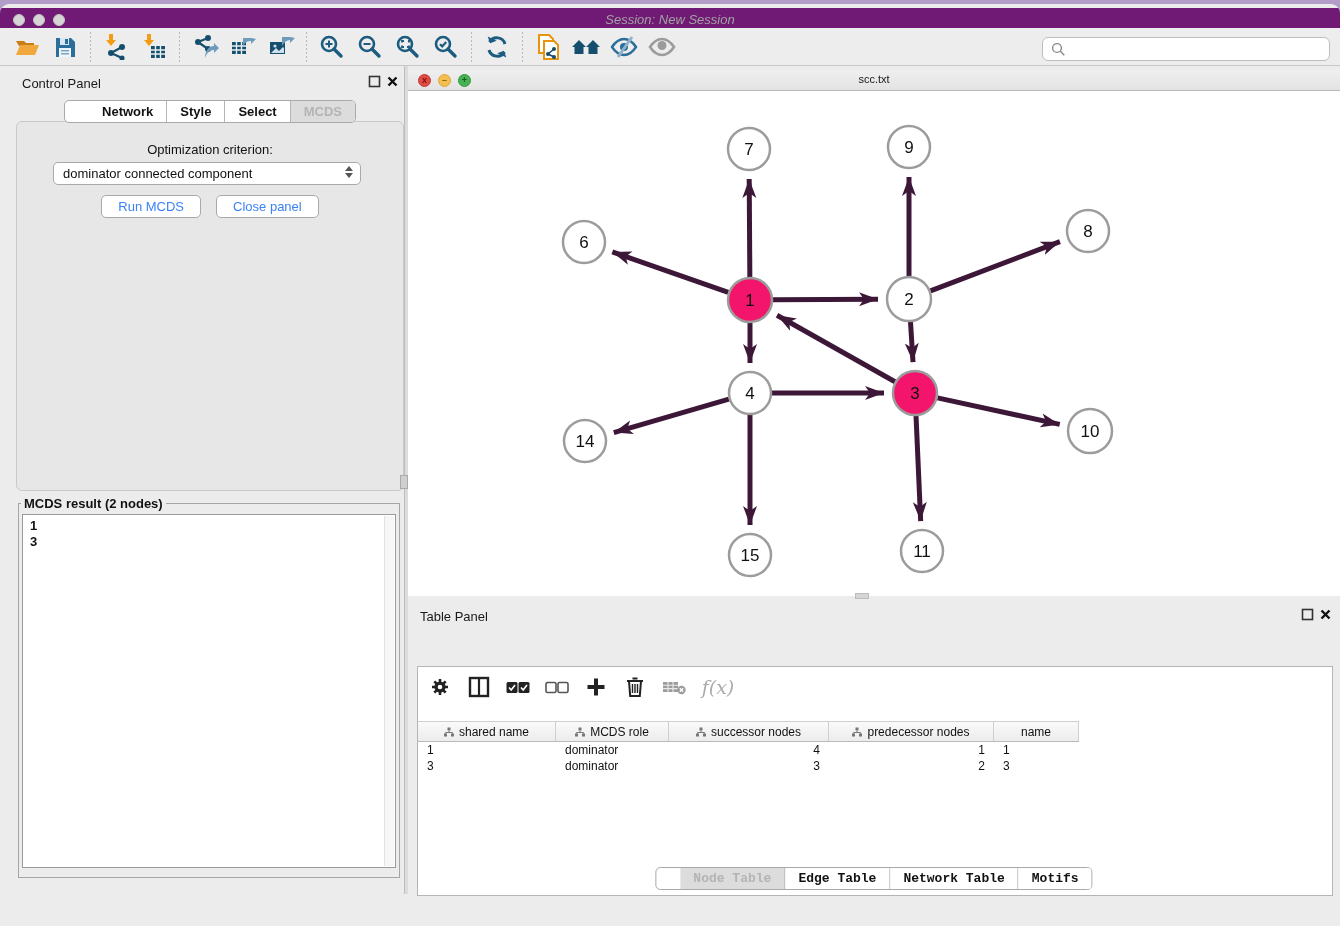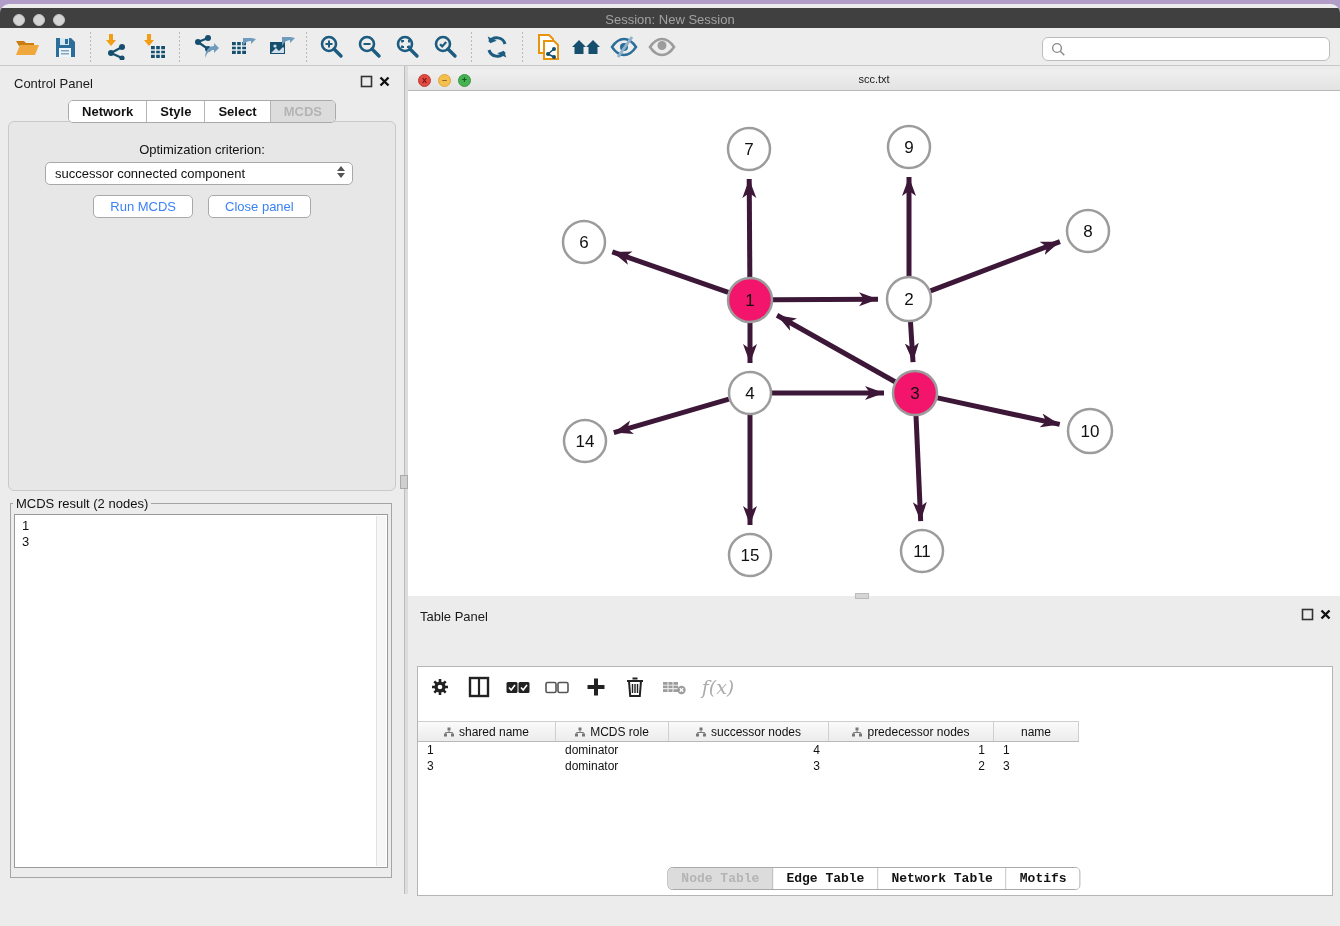--- a/index.html
+++ b/index.html
@@ -1,47 +1,47 @@
 <!DOCTYPE html>
 <html><head>
 <meta charset="utf-8">
 <style>
   html,body{margin:0;padding:0;}
   body{background:#b19dc7;font-family:"Liberation Sans","DejaVu Sans",sans-serif;width:1340px;height:926px;overflow:hidden;}
   #app{position:absolute;left:0;top:4px;width:1340px;height:922px;background:#ececec;border-radius:9px 9px 0 0;overflow:hidden;}
 
   
-  .titlebar{position:absolute;left:0;top:4px;width:100%;height:24px;background:#404040;}
+  .titlebar{position:absolute;left:0;top:4px;width:100%;height:24px;background:#701a75;font-style:italic;}
   .tl-dot{position:absolute;top:6px;width:12px;height:12px;border-radius:50%;background:#d5d5d5;border:1px solid #c3c3c3;box-sizing:border-box;}
   .win-title{position:absolute;left:0;right:0;top:4px;text-align:center;font-size:13px;color:#a2a2a2;}
 
   
   .toolbar{position:absolute;left:0;top:24px;width:100%;height:38px;background:#ededed;border-bottom:1px solid #c8c8c8;display:flex;align-items:center;padding-left:8px;box-sizing:border-box;}
   .tool{width:34px;height:30px;display:flex;align-items:center;justify-content:center;margin:0 2px;}
   .tb-sep{width:1px;height:30px;margin:0 6px;background-image:repeating-linear-gradient(#b9b9b9 0 2px,transparent 2px 4px);}
   .searchbox{position:absolute;right:10px;top:9px;width:288px;height:24px;background:#fff;border:1px solid #bdbdbd;border-radius:6px;display:flex;align-items:center;box-sizing:border-box;}
 
   
-  .left-panel{position:absolute;left:0;top:62px;width:404px;height:828px;background:#ececec;}
+  .left-panel{position:absolute;left:8px;top:62px;width:404px;height:828px;background:#ececec;}
   .panel-head{position:absolute;left:14px;top:10px;font-size:13px;color:#1a1a1a;}
   .mini-ic{position:absolute;top:9px;width:13px;height:13px;cursor:pointer;}
-  .seg-tabs{display:inline-flex;border:1px solid #a9a9a9;border-radius:5px;overflow:hidden;background:#fff;}
+  .seg-tabs{display:inline-flex;border:1px solid #a9a9a9;border-radius:5px;overflow:hidden;background:#fff;padding-left:24px;}
   .seg-tab{padding:3px 13px;font-size:13px;font-weight:bold;color:#111;background:#fff;border-right:1px solid #b5b5b5;cursor:pointer;white-space:nowrap;}
   .seg-tab:last-child{border-right:none;}
   .seg-tab.active{background:#dcdcdc;color:#b4b4b4;}
   .cp-tabs-wrap{position:absolute;left:50%;transform:translateX(-50%);top:34px;z-index:3;}
   .cp-body{position:absolute;left:8px;top:55px;width:388px;height:370px;background:#e7e7e7;border:1px solid #c9c9c9;border-radius:6px;box-sizing:border-box;}
   .opt-label{position:absolute;left:0;width:100%;top:20px;text-align:center;font-size:13px;color:#111;}
   .combo{position:absolute;left:36px;top:40px;width:308px;height:23px;background:#fff;border:1px solid #a9a9a9;border-radius:5px;box-sizing:border-box;display:flex;align-items:center;font-size:13px;color:#111;padding-left:9px;}
   .combo .stepper{position:absolute;right:7px;top:3px;display:flex;flex-direction:column;gap:2px;}
   .tri-up{width:0;height:0;border-left:4px solid transparent;border-right:4px solid transparent;border-bottom:5px solid #555;}
   .tri-dn{width:0;height:0;border-left:4px solid transparent;border-right:4px solid transparent;border-top:5px solid #555;}
   .btn-row{position:absolute;left:0;width:100%;top:73px;display:flex;justify-content:center;gap:15px;}
   .mac-btn{background:#fff;border:1px solid #a9a9a9;border-radius:5px;font-size:13px;color:#3b82f6;padding:3px 16px;cursor:pointer;font-family:inherit;}
-  .result-group{position:absolute;left:10px;top:430px;width:382px;height:382px;border:1px solid #a5a5a5;margin:0;padding:0;box-sizing:border-box;background:#ececec;}
+  .result-group{position:absolute;left:10px;top:430px;width:382px;height:382px;border:1px solid #a5a5a5;margin:0;padding:0;box-sizing:border-box;background:#ececec;font-weight:bold;}
   .result-group legend{font-size:13px;color:#111;margin-left:2px;padding:0 3px;}
   .result-text{position:absolute;left:3px;right:3px;top:3px;bottom:3px;background:#fff;border:1px solid #9a9a9a;font-size:13px;color:#111;padding:3px 0 0 7px;line-height:16px;overflow:hidden;}
   .result-scroll{position:absolute;right:1px;top:1px;bottom:1px;width:9px;background:#f6f6f6;border-left:1px solid #e2e2e2;}
 
   
   .v-divider{position:absolute;left:404px;top:62px;width:4px;height:828px;background:#dcdcdc;border-left:1px solid #bdbdbd;box-sizing:border-box;}
   .v-handle{position:absolute;left:400px;top:471px;width:8px;height:14px;background:#cfcfcf;border:1px solid #aaa;box-sizing:border-box;}
   .h-handle{position:absolute;left:855px;top:589px;width:14px;height:6px;background:#d6d6d6;border:1px solid #bbb;box-sizing:border-box;}
 
   
@@ -239,21 +239,21 @@
     <div class="cp-tabs-wrap"><div class="seg-tabs">
           <div class="seg-tab">Network</div>
           <div class="seg-tab">Style</div>
           <div class="seg-tab">Select</div>
           <div class="seg-tab active">MCDS</div>
         </div></div>
 
     <div class="cp-body">
       <div class="opt-label">Optimization criterion:</div>
       <div class="combo">
-        <span>successor connected component</span>
+        <span>dominator connected component</span>
         <span class="stepper">
             <span class="tri-up"></span>
             <span class="tri-dn"></span>
           </span>
       </div>
       <div class="btn-row">
         <button class="mac-btn">Run MCDS</button>
         <button class="mac-btn">Close panel</button>
       </div>
     </div>

